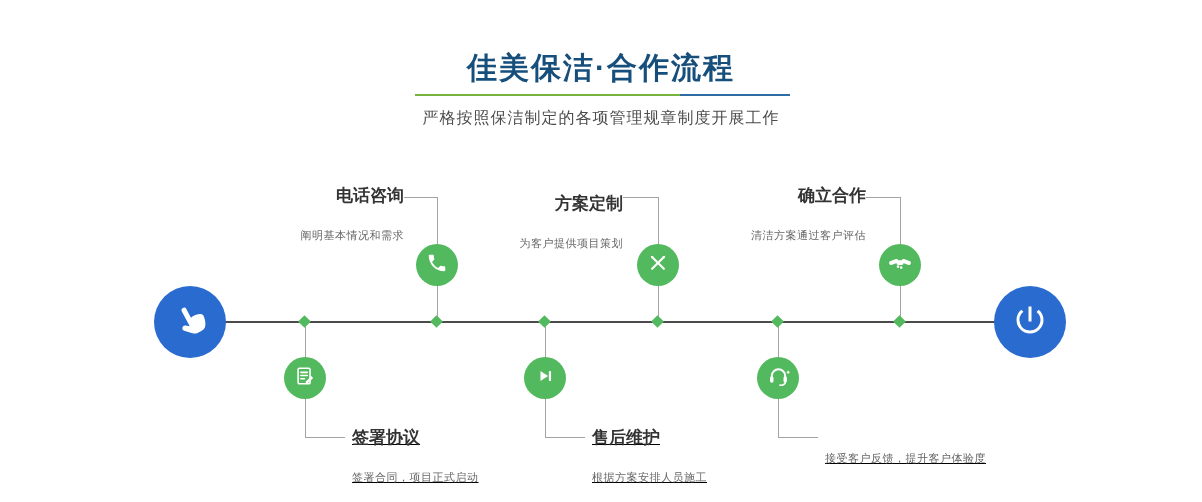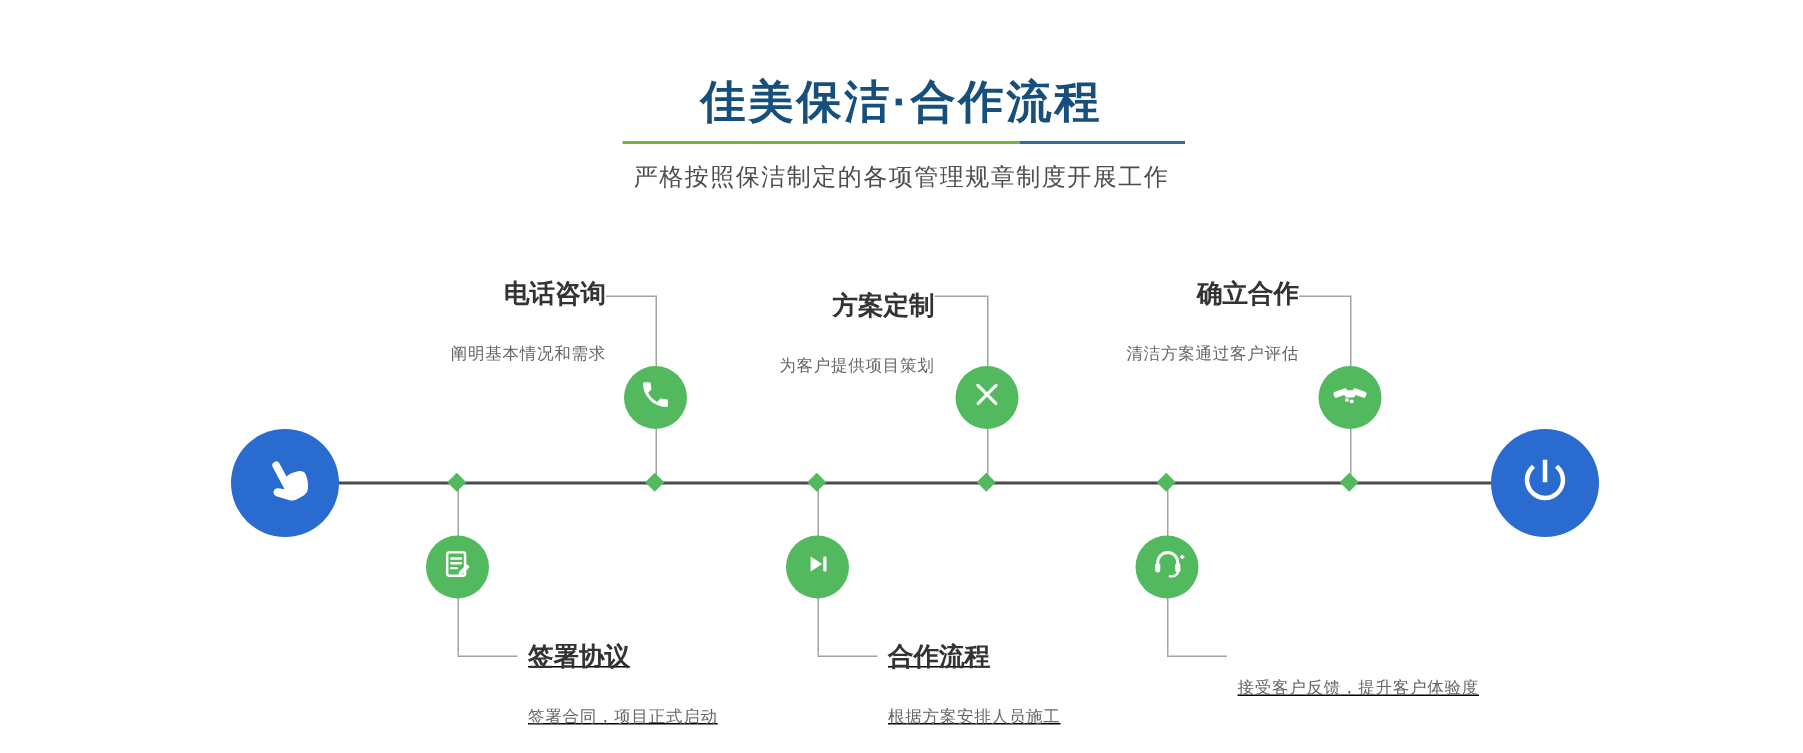--- a/index.html
+++ b/index.html
@@ -147,21 +147,21 @@
   <div class="node" style="left:540px"></div>
   <div class="icon-circle" style="left:524px;top:357px">
     <span>
       <svg viewBox="0 0 24 24" width="22" height="22">
         <path fill="#ffffff" d="M7 6.5 L15.5 12 7 17.5z"></path>
         <rect x="16.2" y="6.5" width="2.4" height="11" rx="1" fill="#ffffff"></rect>
       </svg>
     </span>
   </div>
   <div class="label bottom" style="left:592px;top:428px;width:280px">
-    <div class="t">合作流程</div>
+    <div class="t">售后维护</div>
     <div class="d">根据方案安排人员施工</div>
   </div>
 
   <div class="vline" style="left:778px;top:322px;height:115px"></div>
   <div class="hline" style="left:778px;top:437px;width:40px"></div>
   <div class="node" style="left:773px"></div>
   <div class="icon-circle" style="left:757px;top:357px">
     <span>
       <svg viewBox="0 0 24 24" width="23" height="23">
         <path d="M5 13 v-1.5 a7 7 0 0 1 14 0 V13" fill="none" stroke="#ffffff" stroke-width="2"></path>

